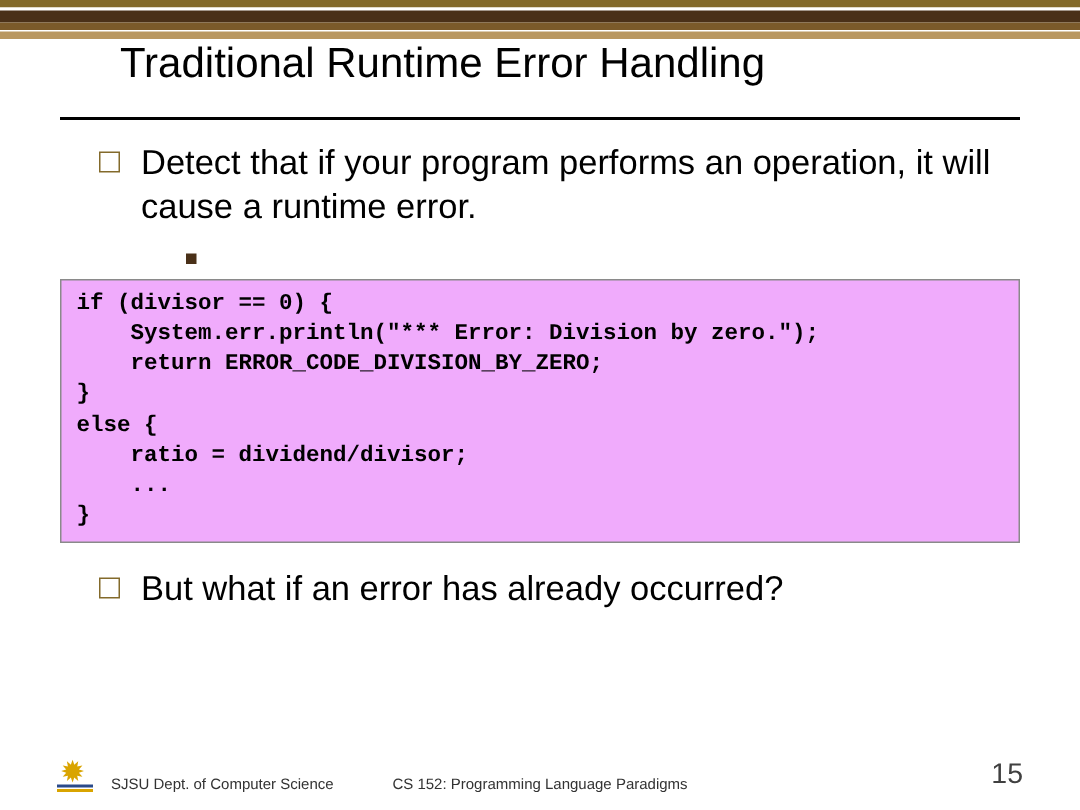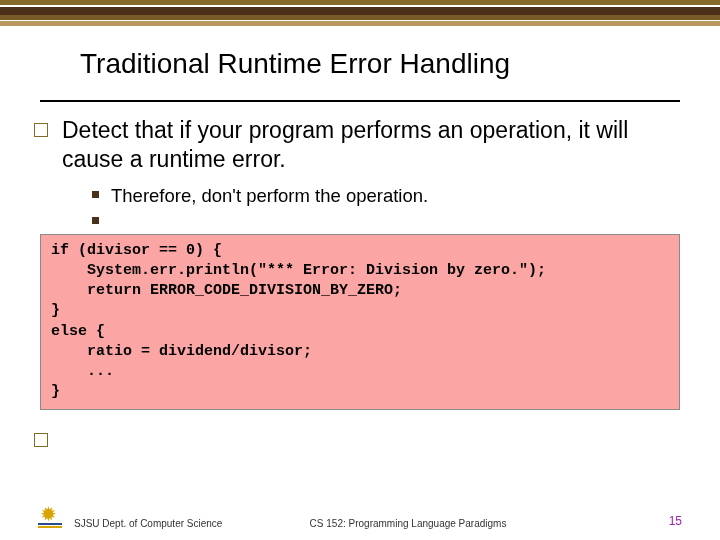--- a/index.html
+++ b/index.html
@@ -24,34 +24,34 @@
   }
   .bar {
     height: 6px;
   }
   .bar.olive { background: #836a2b; height: 5px;}
   .bar.white { background: #fff; height: 2px;}
   .bar.dark  { background: #4a3018; height: 8px;}
   .bar.brown { background: #7b5a2a; height: 5px;}
   .bar.tan   { background: #b99760; height: 5px;}
   .title-wrap {
-    padding: 22px 60px 10px 80px;
+    padding: 0 60px 10px 80px;
   }
   .title {
     font-size: 28px;
     font-weight: 400;
     color: #000;
   }
   .title-hr {
     border: none;
     border-top: 2px solid #000;
     margin: 10px 40px 0 40px;
   }
   .content {
-    padding: 14px 40px 0 28px;
+    padding: 14px 40px 0 60px;
   }
   .l1 {
     display: flex;
     align-items: flex-start;
     margin-bottom: 4px;
   }
   .l1 .bullet {
     width: 12px;
     height: 12px;
     border: 1.5px solid #836a2b;
@@ -76,21 +76,21 @@
     background: #4a3018;
     margin: 7px 12px 0 4px;
     flex: 0 0 auto;
   }
   .l2 .txt {
     font-size: 18.5px;
     line-height: 1.3;
   }
   .code-box {
     margin: 6px 40px 10px 40px;
-    background: #fca5a5;
+    background: #f0abfc;
     border: 1px solid #8a8a8a;
     padding: 6px 10px 6px 10px;
     font-family: "Courier New", Courier, monospace;
     font-size: 15px;
     font-weight: bold;
     line-height: 1.35;
     white-space: pre;
   }
   .footer {
     position: absolute;
@@ -137,28 +137,27 @@
   }
   .footer .left {
     line-height: 1.2;
   }
   .footer .center {
     position: absolute;
     left: 50%;
     transform: translateX(-50%);
     text-align: center;
     line-height: 1.2;
-    margin-left: 48px;
   }
   .footer .pagenum {
     position: absolute;
     right: 38px;
     bottom: 2px;
-    font-size: 12px;
-    color: #a21caf;
+    font-size: 19px;
+    color: #404040;
   }
 </style>
 </head>
 <body>
 
 <div class="slide">
 
   <div class="top-bars">
     <div class="bar olive"></div>
     <div class="bar white"></div>
@@ -174,43 +173,40 @@
   <hr class="title-hr">
 
   <div class="content">
 
     <div class="l1">
       <div class="bullet"></div>
       <div class="txt">Detect that if your program performs an operation, it will cause a runtime error.</div>
     </div>
 
     <div class="l2-group">
-      <div class="l2">
-        <div class="bullet"></div>
-        <div class="txt">Therefore, don't perform the operation.</div>
-      </div>
       <div class="l2">
         <div class="bullet"></div>
       </div>
     </div>
 
   </div>
 
   <div class="code-box">if (divisor == 0) {
     System.err.println("*** Error: Division by zero.");
     return ERROR_CODE_DIVISION_BY_ZERO;
 }
 else {
     ratio = dividend/divisor;
     ...
 }</div>
 
   <div class="content" style="padding-top:6px">
     <div class="l1">
       <div class="bullet"></div>
+      <div class="txt">But what if an error has already occurred?</div>
     </div>
   </div>
 
   <div class="footer">
     <div class="logo">
       <div class="burst"></div>
       <div class="bar1"></div>
       <div class="bar2"></div>
     </div>
     <div class="left">

